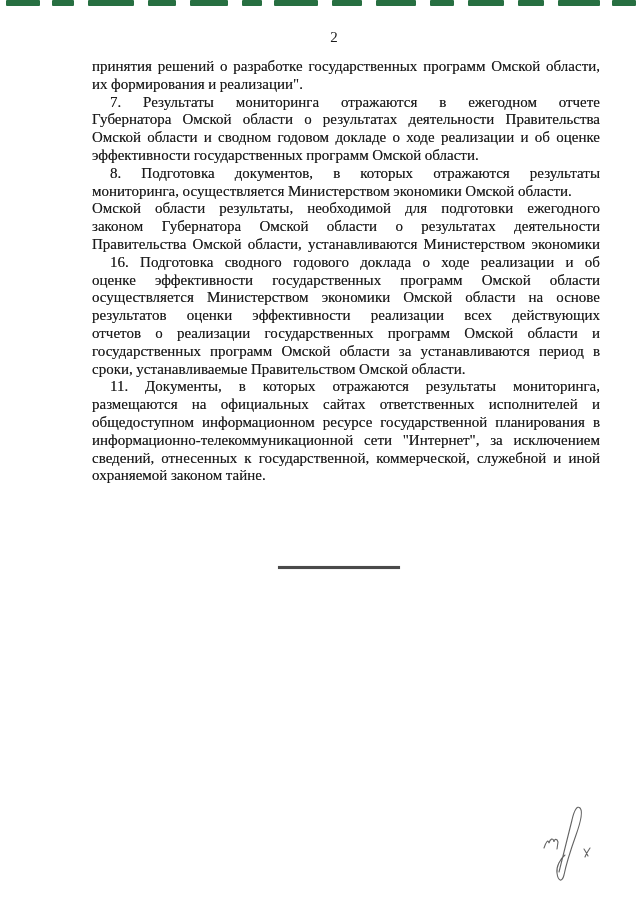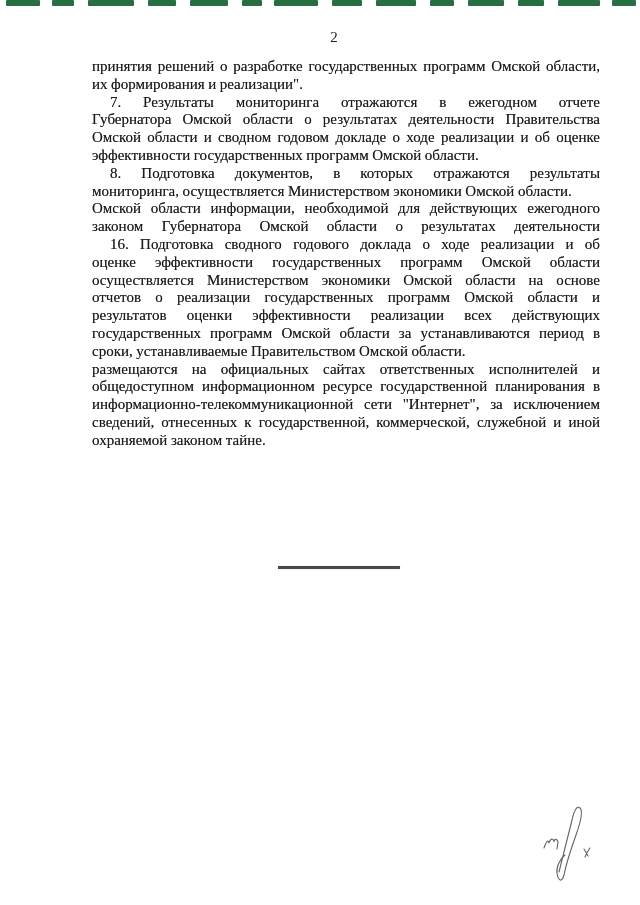--- a/index.html
+++ b/index.html
@@ -84,33 +84,35 @@
         <div class="line just first">7. Результаты мониторинга отражаются в ежегодном отчете</div>
         <div class="line just">Губернатора Омской области о результатах деятельности Правительства</div>
         <div class="line just">Омской области и сводном годовом докладе о ходе реализации и об оценке</div>
         <div class="line">эффективности государственных программ Омской области.</div>
       </div>
       <div>
         <div class="line just first">8. Подготовка документов, в которых отражаются результаты</div>
         <div class="line">мониторинга, осуществляется Министерством экономики Омской области.</div>
       </div>
       <div>
-        <div class="line just">Омской области информации, необходимой для действующих ежегодного</div>
+        <div class="line just">Омской области результаты, необходимой для подготовки ежегодного</div>
         <div class="line just">законом Губернатора Омской области о результатах деятельности</div>
+        <div class="line just">Правительства Омской области, устанавливаются Министерством экономики</div>
       </div>
       <div>
         <div class="line just first">16. Подготовка сводного годового доклада о ходе реализации и об</div>
         <div class="line just">оценке эффективности государственных программ Омской области</div>
         <div class="line just">осуществляется Министерством экономики Омской области на основе</div>
+        <div class="line just">результатов оценки эффективности реализации всех действующих</div>
         <div class="line just">отчетов о реализации государственных программ Омской области и</div>
-        <div class="line just">результатов оценки эффективности реализации всех действующих</div>
         <div class="line just">государственных программ Омской области за устанавливаются период в</div>
         <div class="line">сроки, устанавливаемые Правительством Омской области.</div>
       </div>
       <div>
+        <div class="line just first">11. Документы, в которых отражаются результаты мониторинга,</div>
         <div class="line just">размещаются на официальных сайтах ответственных исполнителей и</div>
         <div class="line just">общедоступном информационном ресурсе государственной планирования в</div>
         <div class="line just">информационно-телекоммуникационной сети "Интернет", за исключением</div>
         <div class="line just">сведений, отнесенных к государственной, коммерческой, служебной и иной</div>
         <div class="line">охраняемой законом тайне.</div>
       </div>
     </div>
 
   <div id="end-divider"></div>
 

